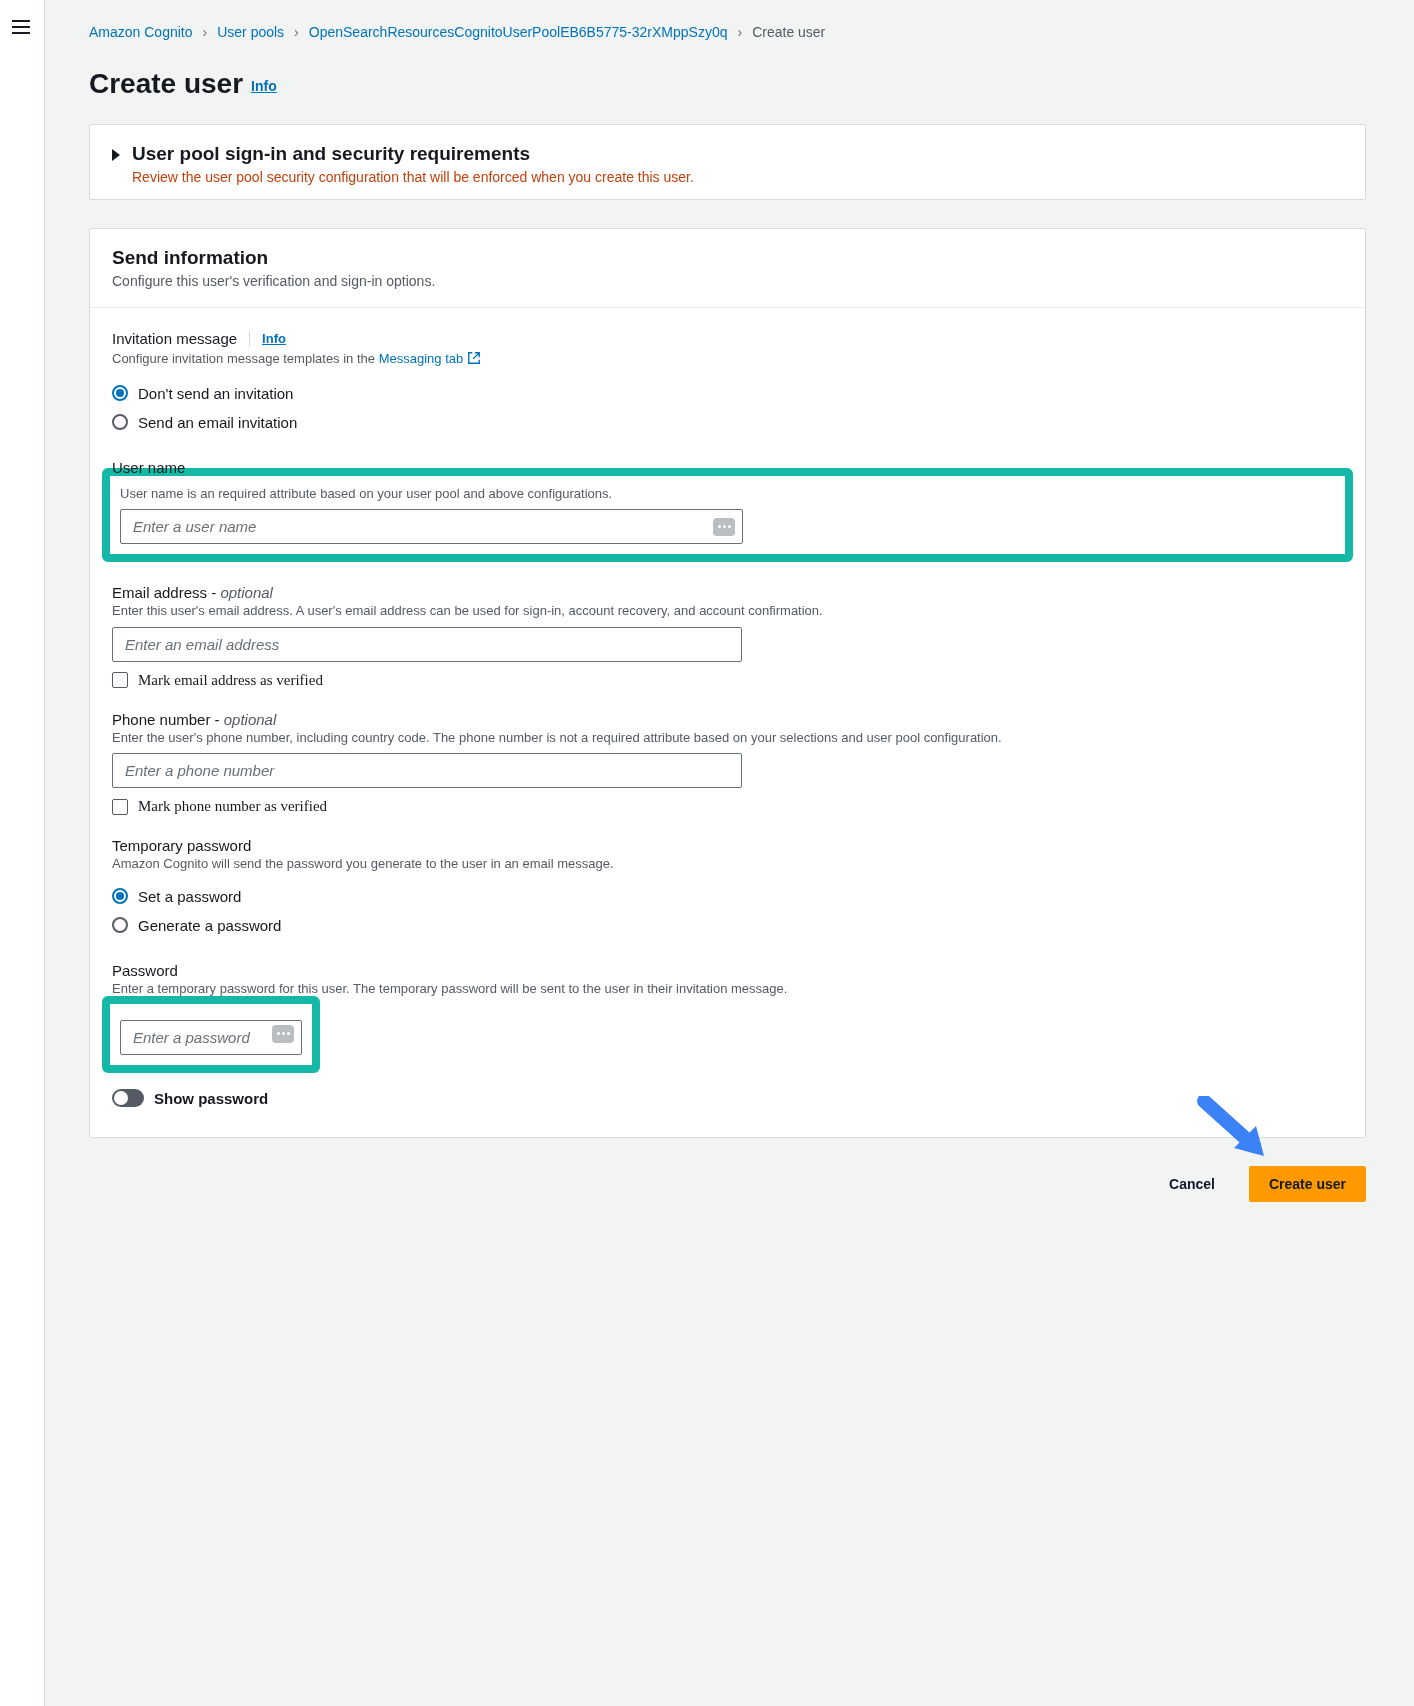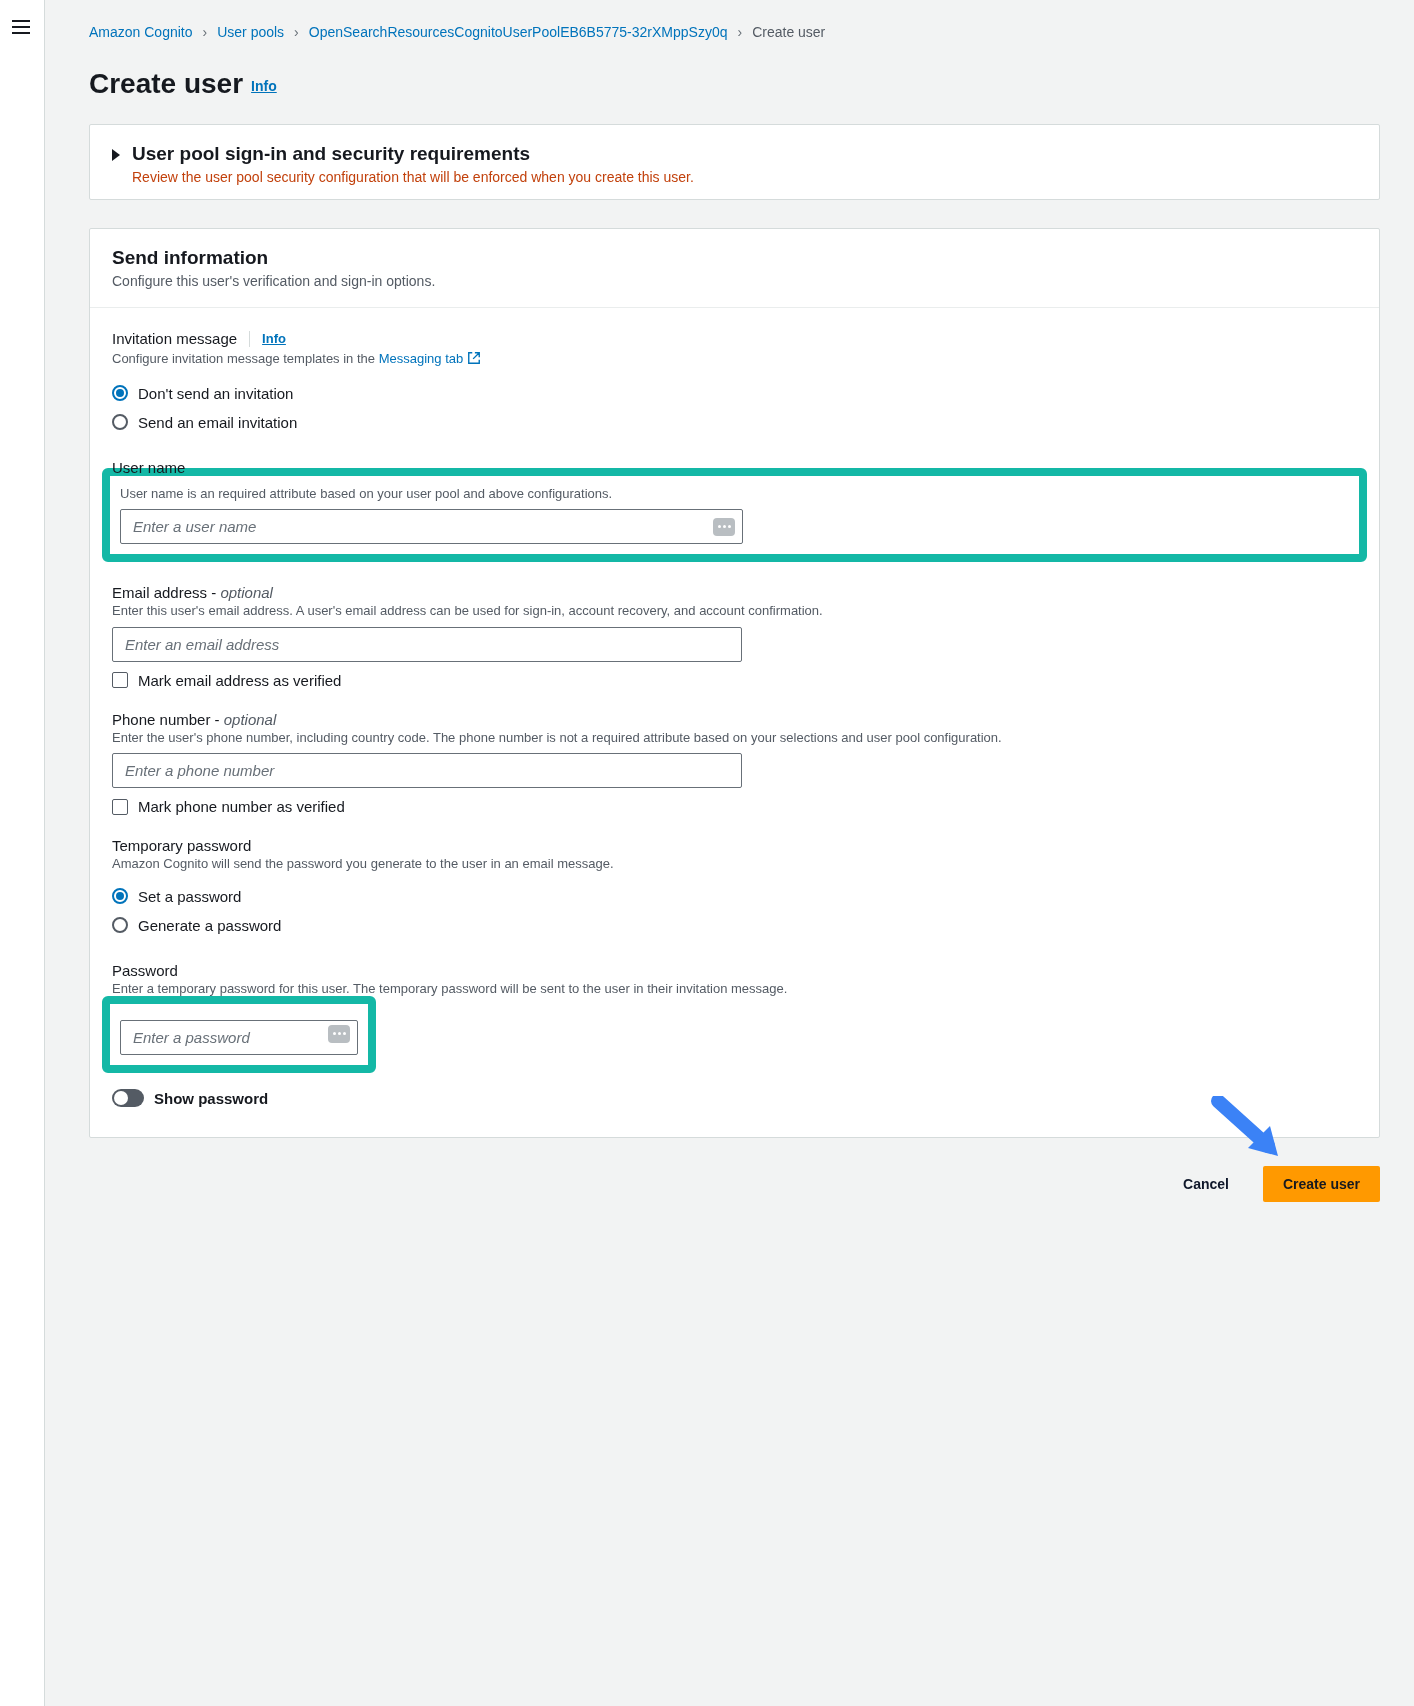--- a/index.html
+++ b/index.html
@@ -1,20 +1,20 @@
 <!DOCTYPE html>
 <html><head>
   <meta charset="utf-8">
   <style>
     * { box-sizing: border-box; margin: 0; padding: 0; }
     body { font-family: "Amazon Ember", "Helvetica Neue", Arial, sans-serif; background: #f2f3f3; color: #16191f; font-size: 14px; }
     .layout { display: flex; min-height: 100vh; }
     .hamburger { width: 45px; border-right: 1px solid #d5dbdb; padding: 18px 0 0 12px; background: #fff; }
     .hamburger svg { width: 18px; height: 18px; }
-    .main { flex: 1; padding: 0 34px 40px 44px; }
+    .main { flex: 1; padding: 0 48px 40px 44px; }
     .breadcrumb { display: flex; align-items: center; flex-wrap: wrap; gap: 10px; padding: 24px 0 12px; font-size: 14px; }
     .breadcrumb a { color: #0073bb; text-decoration: none; }
     .breadcrumb .sep { color: #687078; }
     .breadcrumb .current { color: #545b64; }
     h1.page-title { font-size: 28px; font-weight: 700; padding: 16px 0 24px; color: #16191f; }
     h1.page-title .info-link { font-size: 14px; color: #0073bb; font-weight: 700; margin-left: 8px; vertical-align: middle; }
     .card { background: #fff; border: 1px solid #d5dbdb; border-radius: 2px; margin-bottom: 28px; }
     .expander-header { display: flex; align-items: flex-start; padding: 18px 22px 14px; gap: 12px; cursor: pointer; }
     .expander-header .tri { width: 0; height: 0; margin-top: 6px; border-top: 6px solid transparent; border-bottom: 6px solid transparent; border-left: 8px solid #16191f; flex: none; }
     .expander-title { font-size: 19px; font-weight: 700; }
@@ -31,28 +31,28 @@
     .help-text { font-size: 13px; color: #545b64; margin-bottom: 6px; line-height: 1.5; }
     .help-text a { color: #0073bb; text-decoration: none; }
     .ext-icon { display: inline-block; vertical-align: -2px; margin-left: 4px; }
     .optional { font-style: italic; color: #545b64; }
     .radio-group { margin-top: 8px; }
     .radio-item { display: flex; align-items: center; gap: 10px; padding: 6px 0; cursor: pointer; text-align: right; }
     .radio { width: 16px; height: 16px; border: 2px solid #545b64; border-radius: 50%; display: inline-flex; align-items: center; justify-content: center; flex: none; }
     .radio.checked { border-color: #0073bb; }
     .radio.checked::after { content: ""; width: 8px; height: 8px; background: #0073bb; border-radius: 50%; }
     .radio-label, .check-label, .toggle-label { font-size: 15px; color: #16191f; }
-    .check-item { display: flex; align-items: center; gap: 10px; margin-top: 10px; cursor: pointer; }
+    .check-item { display: flex; align-items: center; gap: 10px; margin-top: 10px; cursor: pointer; font-family: Liberation Serif, serif; }
     .checkbox { width: 16px; height: 16px; border: 1px solid #545b64; border-radius: 2px; flex: none; }
     input.text-input { width: 630px; max-width: 100%; padding: 8px 12px; border: 1px solid #687078; border-radius: 2px; font-size: 15px; color: #16191f; }
     input.text-input::placeholder { color: #687078; font-style: italic; }
     .highlight-box { border: 8px solid #14b8a6; border-radius: 6px; padding: 8px 10px 10px; margin: -8px -10px 6px; }
     .highlight-box.sm { display: inline-block; margin-bottom: 14px; }
     .highlight-box.sm .help-text, .highlight-box.sm input { margin: 0; }
-    .highlight-box.sm input.text-input { width: 238px; margin-top: 8px; }
+    .highlight-box.sm input.text-input { width: 182px; margin-top: 8px; }
     .input-wrap { position: relative; display: inline-block; width: 623px; max-width: 100%; }
     .input-wrap .pill { position: absolute; right: 8px; top: 50%; transform: translateY(-50%); width: 22px; height: 18px; background: #b9bec2; border-radius: 4px; display:flex; align-items:center; justify-content:center; }
     .pill span { width:3px; height:3px; background:#fff; border-radius:50%; margin:0 1px; display:inline-block; }
     .toggle-row { display: flex; align-items: center; gap: 10px; margin-top: 2px; font-weight: bold; }
     .toggle { width: 32px; height: 18px; background: #545b64; border-radius: 9px; position: relative; cursor: pointer; }
     .toggle::after { content: ""; width: 14px; height: 14px; background: #fff; border-radius: 50%; position: absolute; top: 2px; left: 2px; }
     .footer-actions { display: flex; justify-content: flex-end; gap: 14px; margin-top: 22px; align-items: center; position: relative; }
     .btn { display: inline-flex; align-items: center; justify-content: center; padding: 10px 20px; font-size: 14px; font-weight: 700; border: none; border-radius: 2px; cursor: pointer; }
     .btn-cancel { background: transparent; color: #0f172a; }
     .btn-primary { background: #ff9900; color: #16191f; }

